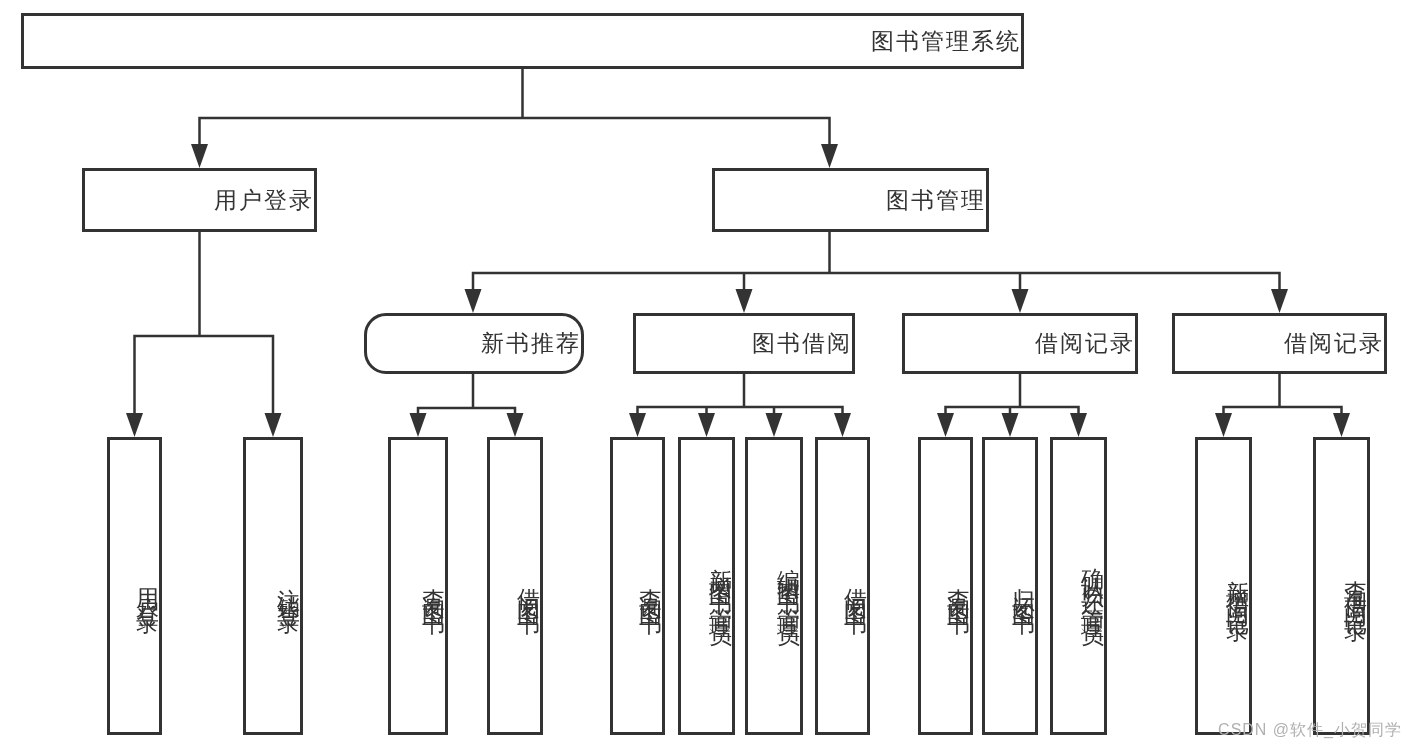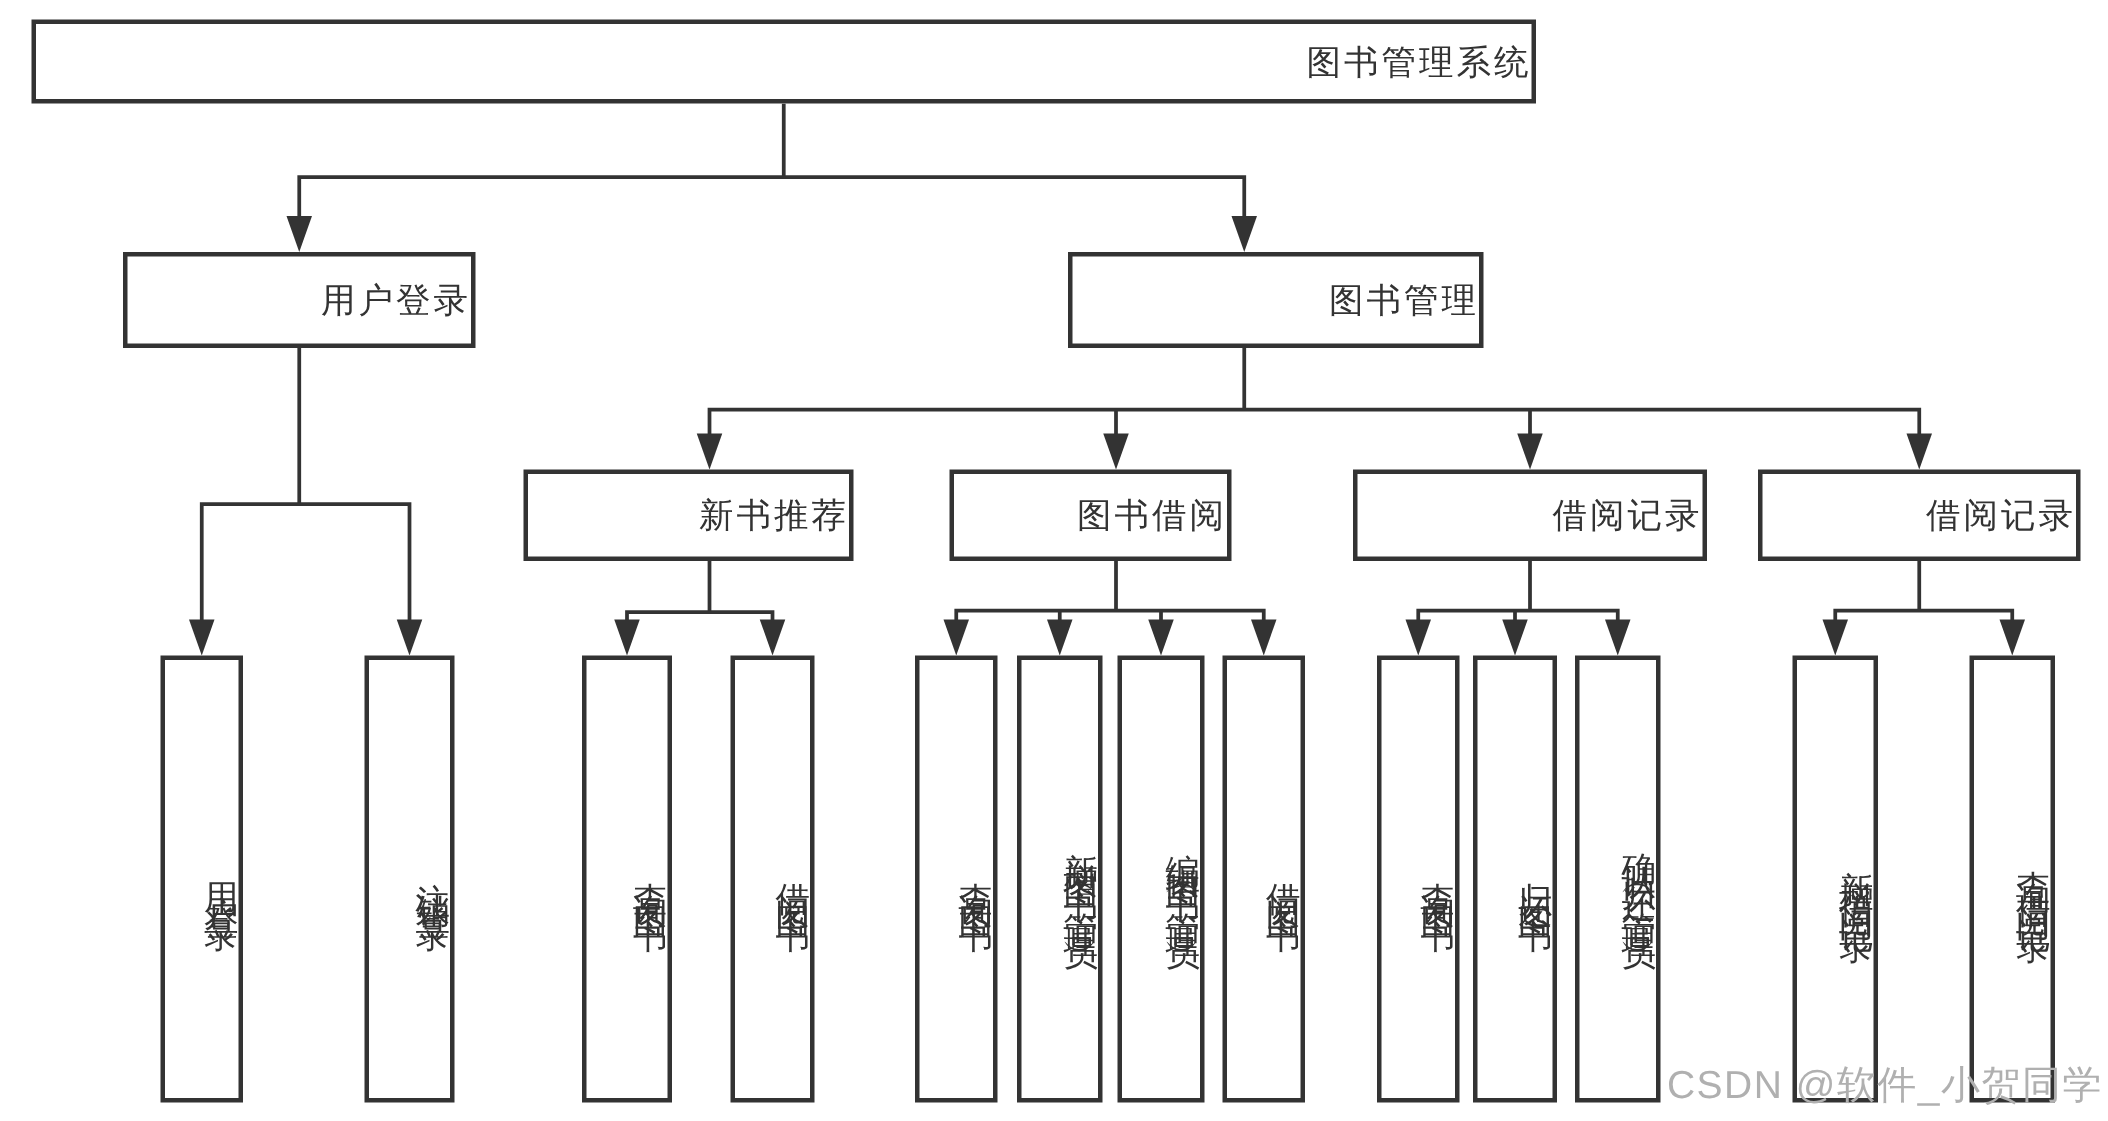--- a/index.html
+++ b/index.html
@@ -49,21 +49,21 @@
     font-size: 23px;
     color: #333333;
     letter-spacing: 8px;
     line-height: 1;
     white-space: nowrap;
   }
   .watermark {
     position: absolute;
     right: 3px;
     bottom: 6px;
-    font-size: 26px;
+    font-size: 16px;
     color: #b0b0b0;
     letter-spacing: 1px;
     z-index: 3;
     white-space: nowrap;
   }
 </style>
 </head>
 <body>
 
 <div class="canvas">
@@ -108,24 +108,24 @@
     <span class="h-label">图书管理系统</span>
   </div>
 
   <div class="box" style="left:82px; top:168px; width:235px; height:64px;">
     <span class="h-label">用户登录</span>
   </div>
   <div class="box" style="left:712px; top:168px; width:277px; height:64px;">
     <span class="h-label">图书管理</span>
   </div>
 
-  <div class="box" style="left:349px; top:313px; width:220px; height:61px;">
+  <div class="box" style="left:364px; top:313px; width:220px; height:61px;border-radius:22px;">
     <span class="h-label">新书推荐</span>
   </div>
-  <div class="box" style="left:633px; top:313px; width:188px; height:61px;">
+  <div class="box" style="left:633px; top:313px; width:222px; height:61px;">
     <span class="h-label">图书借阅</span>
   </div>
   <div class="box" style="left:902px; top:313px; width:236px; height:61px;">
     <span class="h-label">借阅记录</span>
   </div>
   <div class="box" style="left:1172px; top:313px; width:215px; height:61px;">
     <span class="h-label">借阅记录</span>
   </div>
 
   <div class="box" style="left:107px; top:437px; width:55px; height:298px;">

